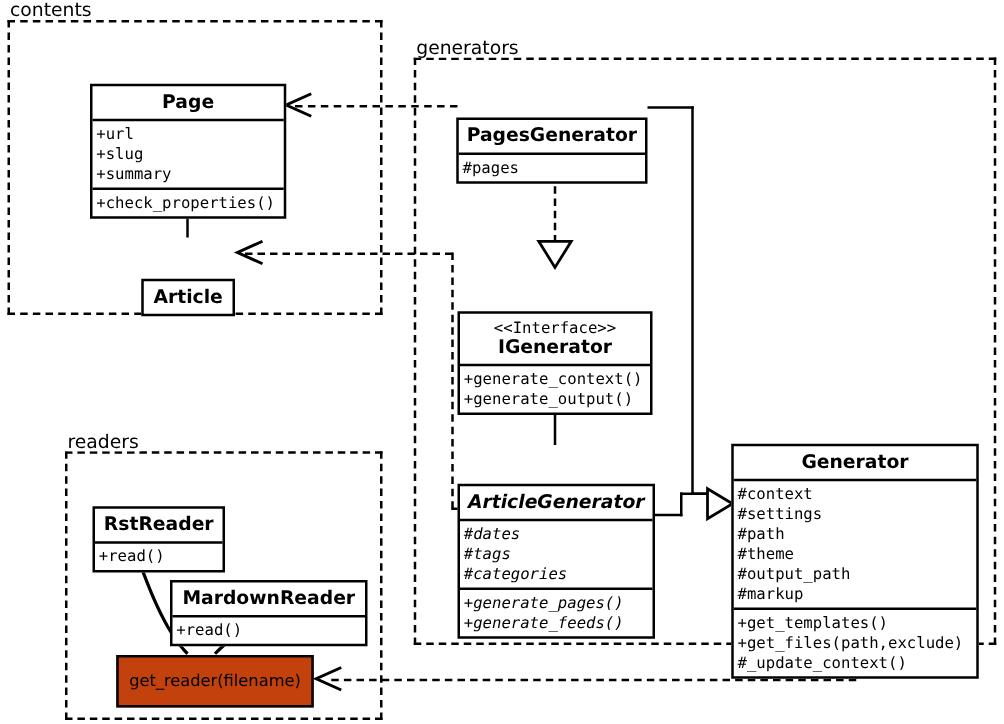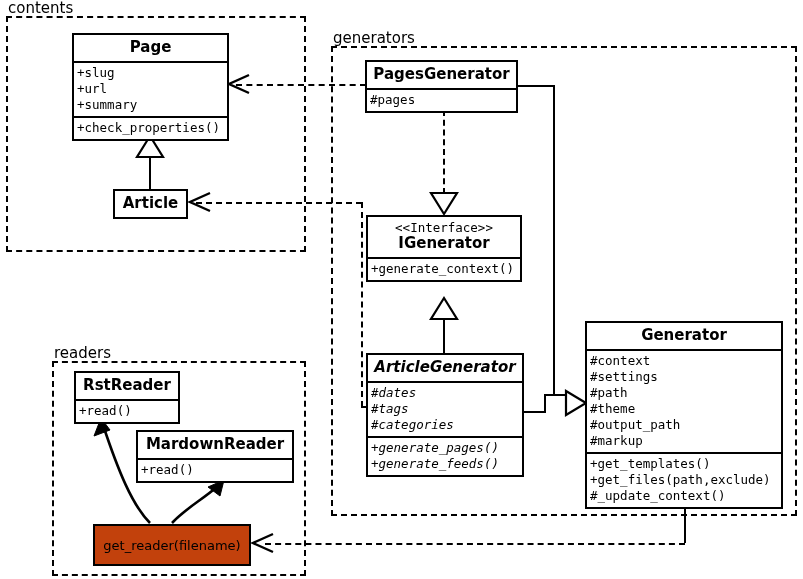--- a/index.html
+++ b/index.html
@@ -6,21 +6,21 @@
   body{width:803px;height:579px;font-family:"DejaVu Sans",sans-serif;color:#000;}
   #stage{position:relative;width:803px;height:579px;overflow:hidden;background:#fff;}
   .pkg-border{position:absolute;box-sizing:border-box;
     border:2px dashed #000;}
   .pkg-label{position:absolute;font-family:"DejaVu Sans",sans-serif;
     font-size:15px;line-height:15px;color:#000;background:#fff;
     padding:0 2px;white-space:nowrap;}
 
   
   .cls{position:absolute;box-sizing:border-box;border:2px solid #000;
-    background:#fff;z-index:6;}
+    background:#fff;z-index:6;margin-top:34px;}
   .cls .hdr{box-sizing:border-box;text-align:center;font-weight:bold;
     font-size:15px;line-height:17px;padding:4px 4px 5px 4px;
     font-family:"DejaVu Sans",sans-serif;}
   .cls .hdr .stereo{display:block;font-weight:normal;font-size:12.5px;
     line-height:14px;font-family:"DejaVu Sans Mono",monospace;}
   .cls .sect{box-sizing:border-box;border-top:2px solid #000;
     padding:2px 3px 3px 3px;
     font-family:"DejaVu Sans Mono",monospace;font-size:12.5px;line-height:16px;}
   .cls .sect div{white-space:nowrap;}
   .plain{position:absolute;box-sizing:border-box;border:2px solid #000;
@@ -72,22 +72,22 @@
   <div class="ln lnh" style="left:524px;top:411px;width:22px;"></div>
   <div class="ln lnv" style="left:544px;top:394px;height:19px;"></div>
   <div class="ln lnh" style="left:544px;top:394px;width:26px;"></div>
 
   <div class="ln lnv" style="left:684px;top:500px;height:43px;"></div>
   <div class="dashh" style="left:265px;top:543px;width:420px;"></div>
 
   <div class="cls" style="left:72px;top:33px;width:157px;">
     <div class="hdr">Page</div>
     <div class="sect">
+      <div>+url</div>
       <div>+slug</div>
-      <div>+url</div>
       <div>+summary</div>
     </div>
     <div class="sect">
       <div>+check_properties()</div>
     </div>
   </div>
 
   <div class="cls" style="left:113px;top:189px;width:75px;">
     <div class="hdr">Article</div>
   </div>
@@ -99,20 +99,21 @@
     </div>
   </div>
 
   <div class="cls" style="left:366px;top:215px;width:156px;">
     <div class="hdr">
       <span class="stereo">&lt;&lt;Interface&gt;&gt;</span>
       <span>IGenerator</span>
     </div>
     <div class="sect">
       <div>+generate_context()</div>
+      <div>+generate_output()</div>
     </div>
   </div>
 
   <div class="cls" style="left:366px;top:353px;width:158px;font-style:italic;">
     <div class="hdr">ArticleGenerator</div>
     <div class="sect">
       <div>#dates</div>
       <div>#tags</div>
       <div>#categories</div>
     </div>

